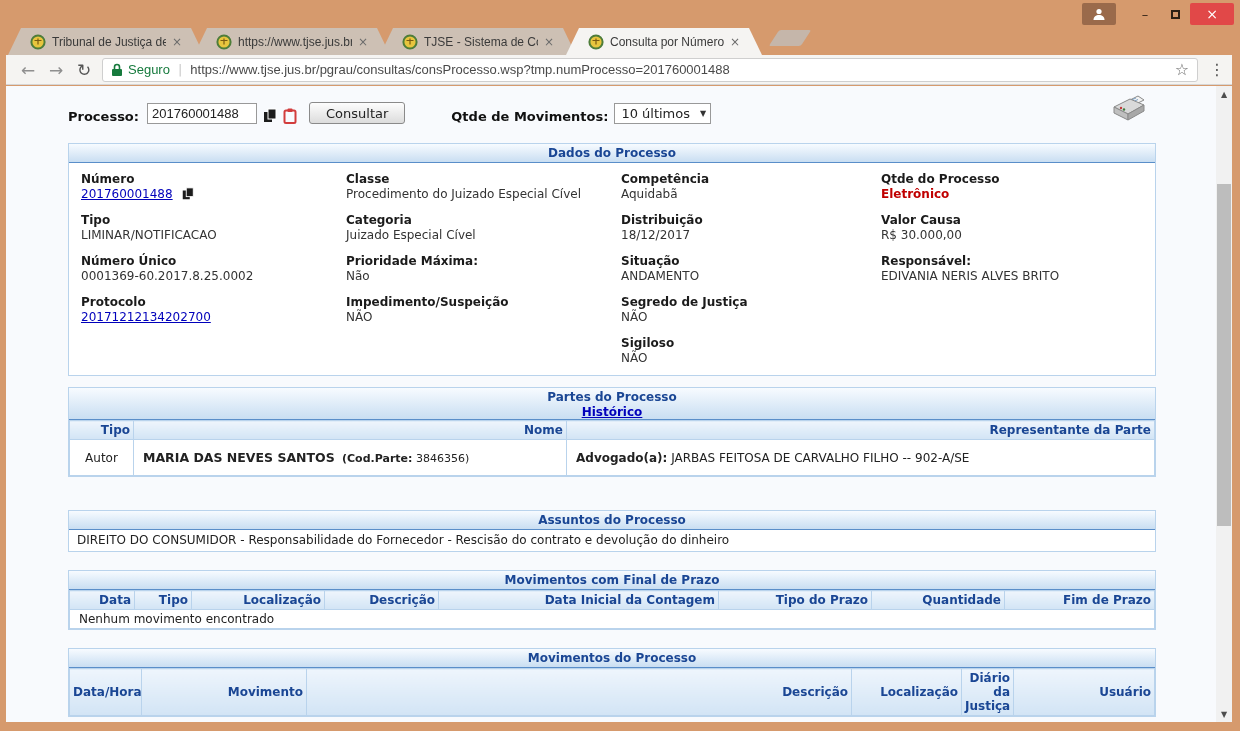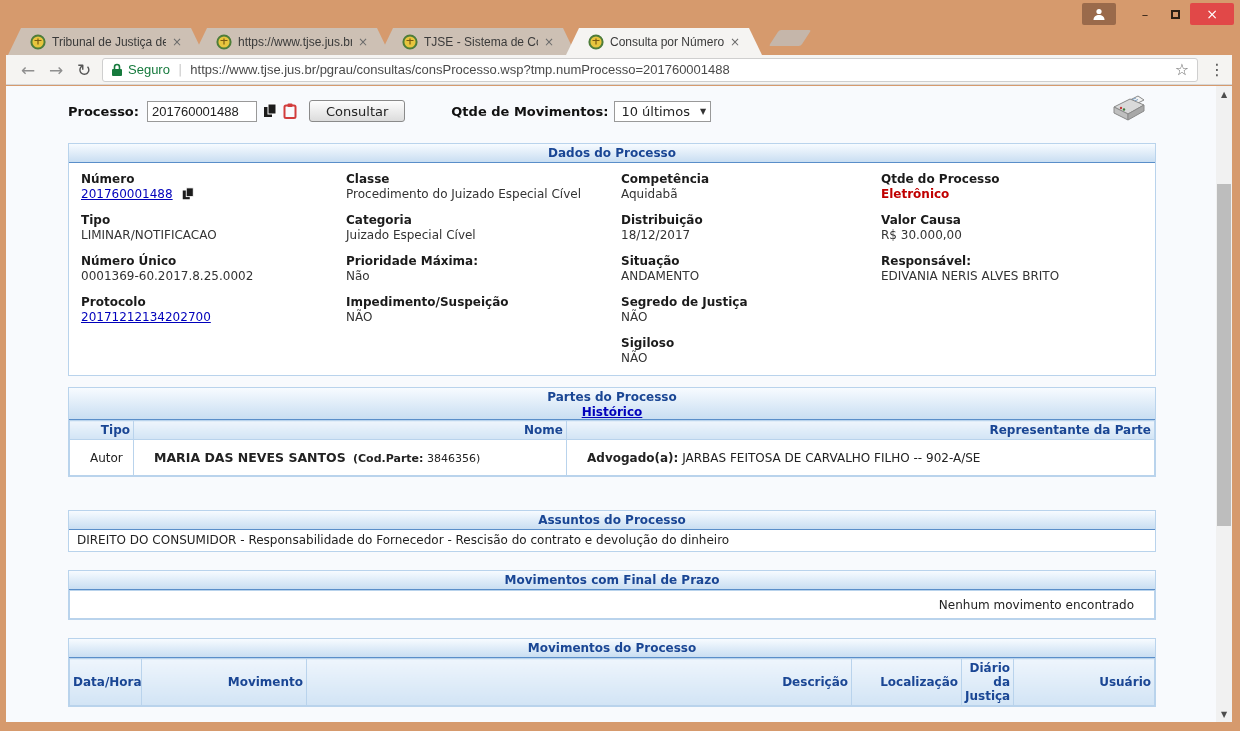--- a/index.html
+++ b/index.html
@@ -38,21 +38,21 @@
   .page { position:absolute; top:86px; left:6px; width:1226px; height:636px; background:#f8fafd; overflow:hidden; font-size:12px; color:#333; }
 
   
   .scrollbar { position:absolute; top:0; right:0; width:16px; height:636px; background:#f1f1f1; z-index:40; }
   .sb-arrow { position:absolute; left:0; width:16px; height:16px; display:flex; align-items:center; justify-content:center; font-size:8px; color:#4d4d4d; cursor:pointer; }
   .sb-arrow.up { top:0; }
   .sb-arrow.down { bottom:0; }
   .sb-thumb { position:absolute; left:1px; top:98px; width:14px; height:342px; background:#bdbdbd; cursor:pointer; }
 
   
-  .form-row { height:26px; margin:12px 0 0 62px; display:flex; align-items:center; }
+  .form-row { height:26px; margin:12px 0 0 62px; display:flex; align-items:flex-end; }
   .lbl { font-weight:bold; color:#111; font-size:13px; }
   .proc-input { width:110px; height:21px; border:1px solid #999; font-size:13px; padding:1px 4px; margin-left:8px; color:#222; background:#fff; }
   .mini-ico { margin-left:5px; cursor:pointer; display:inline-flex; }
   .consultar-btn { margin-left:12px; height:22px; padding:0 16px; font-size:13px; color:#222; background:linear-gradient(#fdfdfd,#dcdcdc); border:1px solid #8a8a8a; border-radius:3px; cursor:pointer; font-family:"DejaVu Sans", sans-serif; }
   .qtde-lbl { margin-left:46px; }
   .selectbox { margin-left:6px; height:21px; border:1px solid #999; background:#fff; display:flex; align-items:center; padding:0 4px 0 6px; font-size:13px; color:#222; cursor:pointer; }
   .selectbox .sel-arrow { font-size:8px; color:#333; margin-left:10px; }
   .printer-btn { position:absolute; top:5px; right:84px; cursor:pointer; }
 
   
@@ -64,35 +64,35 @@
   .sec-dados { margin-top:19px; }
   .dados-body { height:212px; padding:9px 12px; display:grid; grid-template-columns:265px 275px 260px auto; }
   .field { margin-bottom:11px; }
   .field .flabel { font-weight:bold; color:#1b1b1b; line-height:15px; }
   .field .fvalue { color:#333; line-height:15px; }
   .field .fvalue.red { color:#c00000; font-weight:bold; }
   a.link { color:#0000bb; text-decoration:underline; cursor:pointer; }
 
   table.grid { border-collapse:collapse; table-layout:fixed; width:100%; }
   table.grid th { background:linear-gradient(#eef5fc,#d2e4f5); color:#1a4694; font-weight:bold; font-size:12px; border:1px solid #b9d3ec; text-align:right; padding:2px 3px; }
-  table.grid td { border:1px solid #b9d3ec; font-size:12px; color:#222; padding:2px 20px; background:#fff; }
+  table.grid td { border:1px solid #b9d3ec; font-size:12px; color:#222; padding:2px 9px; background:#fff; }
 
   .sec-partes { margin-top:11px; }
   .partes-r1 td { height:36px; }
   .partes-r2 td { height:24px; }
   .cell-center { text-align:center; }
   .cod-small { font-size:11px; }
   .cod-small b { font-size:11px; }
   .nome-strong { font-weight:bold; font-size:12.5px; }
 
   .sec-assuntos { margin-top:33px; }
   .assuntos-row { height:21px; line-height:20px; padding:0 8px; font-size:12px; color:#222; background:#fff; }
 
   .sec-prazo { margin-top:18px; }
-  .prazo-empty td { text-align:right; height:28px; }
+  .prazo-empty td { text-align:left; height:19px; }
 
   .sec-mov { margin-top:18px; }
   .mov-colrow th { height:40px; vertical-align:middle; }
 
   
   .annotation { position:absolute; pointer-events:none; z-index:30; }
 </style>
 </head>
 <body>
 
@@ -331,20 +331,30 @@
             <col style="width:65px">
             <col style="width:57px">
             <col style="width:133px">
             <col style="width:114px">
             <col style="width:280px">
             <col style="width:153px">
             <col style="width:133px">
             <col>
           </colgroup>
         <tbody>
+            <tr>
+          <th>Data</th>
+          <th>Tipo</th>
+          <th>Localização</th>
+          <th>Descrição</th>
+          <th>Data Inicial da Contagem</th>
+          <th>Tipo do Prazo</th>
+          <th>Quantidade</th>
+          <th>Fim de Prazo</th>
+        </tr>
         <tr class="prazo-empty">
           <td colspan="8">Nenhum movimento encontrado</td>
         </tr>
       </tbody>
         </table>
     </div>
 
     <div class="section sec-mov">
       <div class="sec-header">Movimentos do Processo</div>
       <table class="grid">

